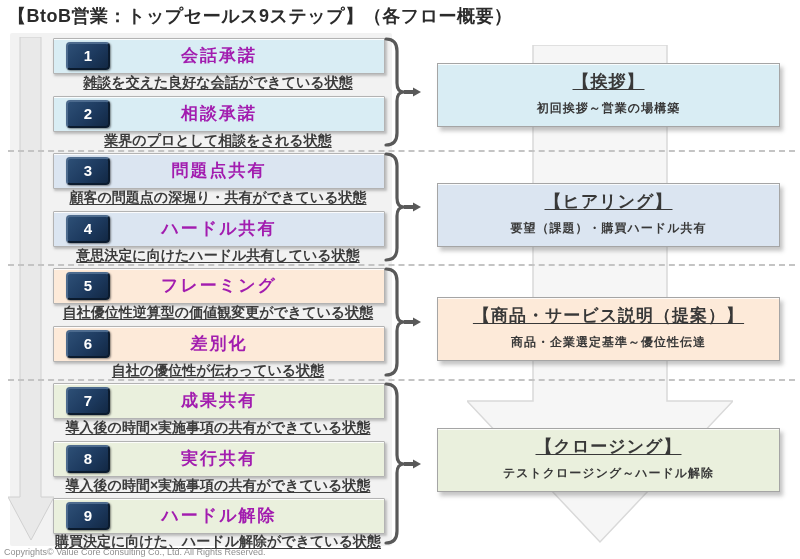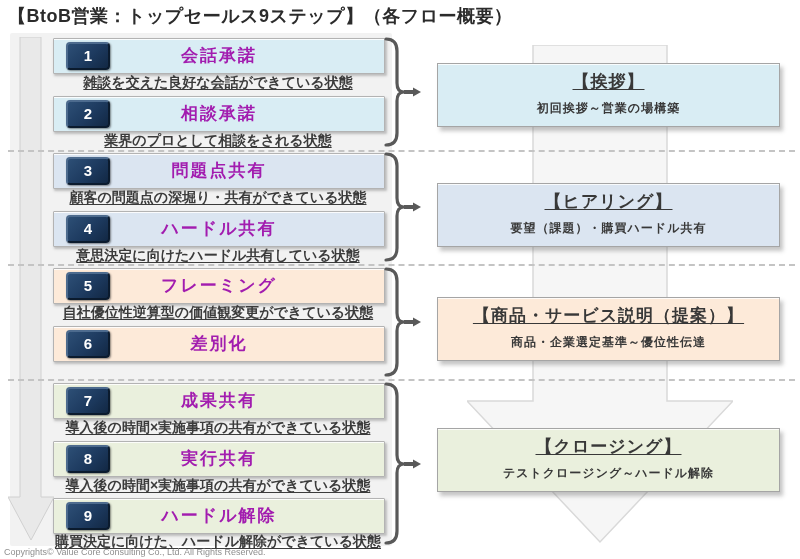--- a/index.html
+++ b/index.html
@@ -112,20 +112,21 @@
   <div class="step g3" style="top:268px">
     <span class="badge">5</span>
     <span class="step-label">フレーミング</span>
   </div>
   <div class="caption" style="top:304px">自社優位性逆算型の価値観変更ができている状態</div>
 
   <div class="step g3" style="top:326px">
     <span class="badge">6</span>
     <span class="step-label">差別化</span>
   </div>
+  <div class="caption" style="top:362px">自社の優位性が伝わっている状態</div>
 
   <div class="step g4" style="top:383px">
     <span class="badge">7</span>
     <span class="step-label">成果共有</span>
   </div>
   <div class="caption" style="top:419px">導入後の時間×実施事項の共有ができている状態</div>
 
   <div class="step g4" style="top:441px">
     <span class="badge">8</span>
     <span class="step-label">実行共有</span>

